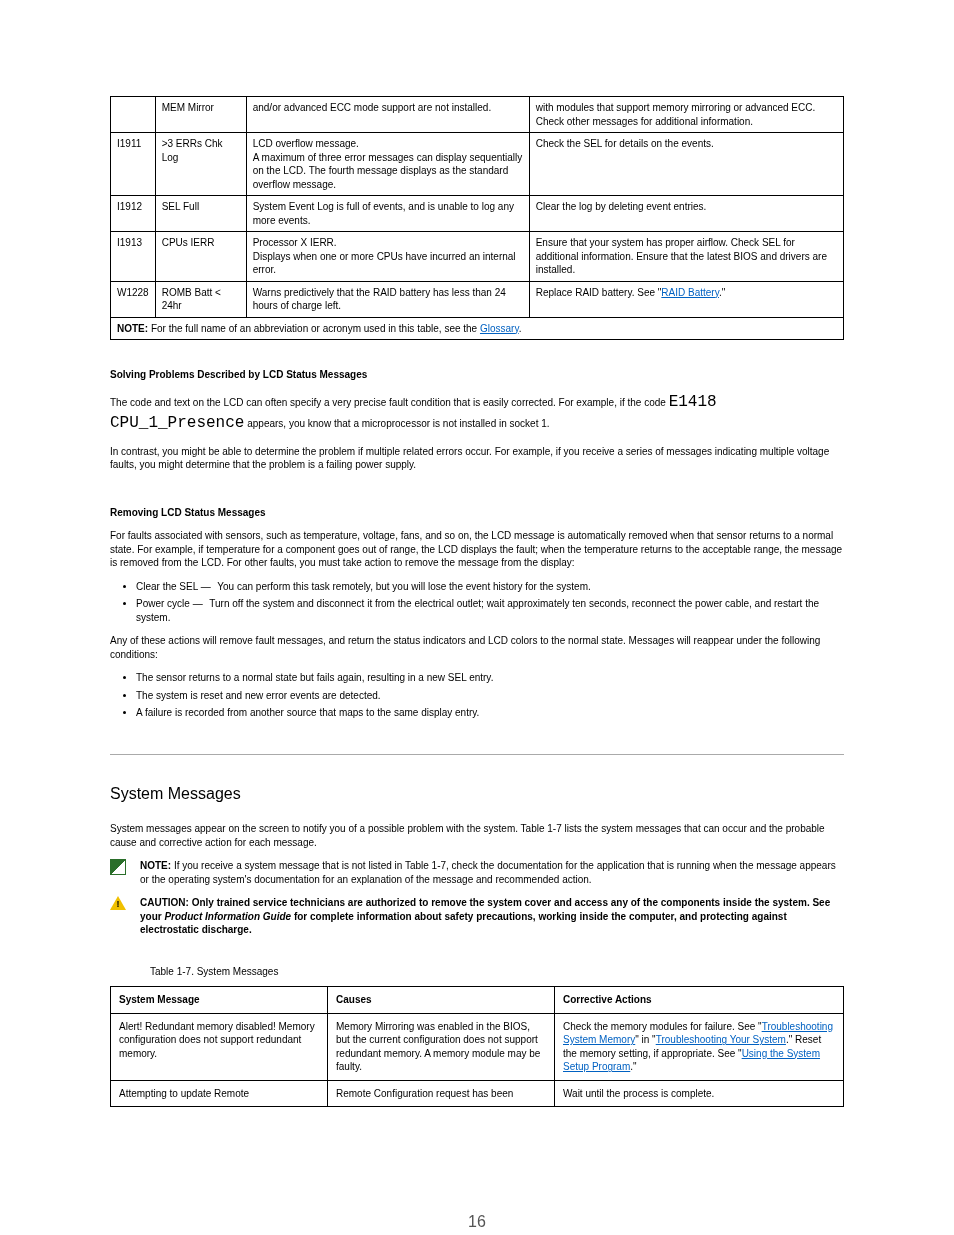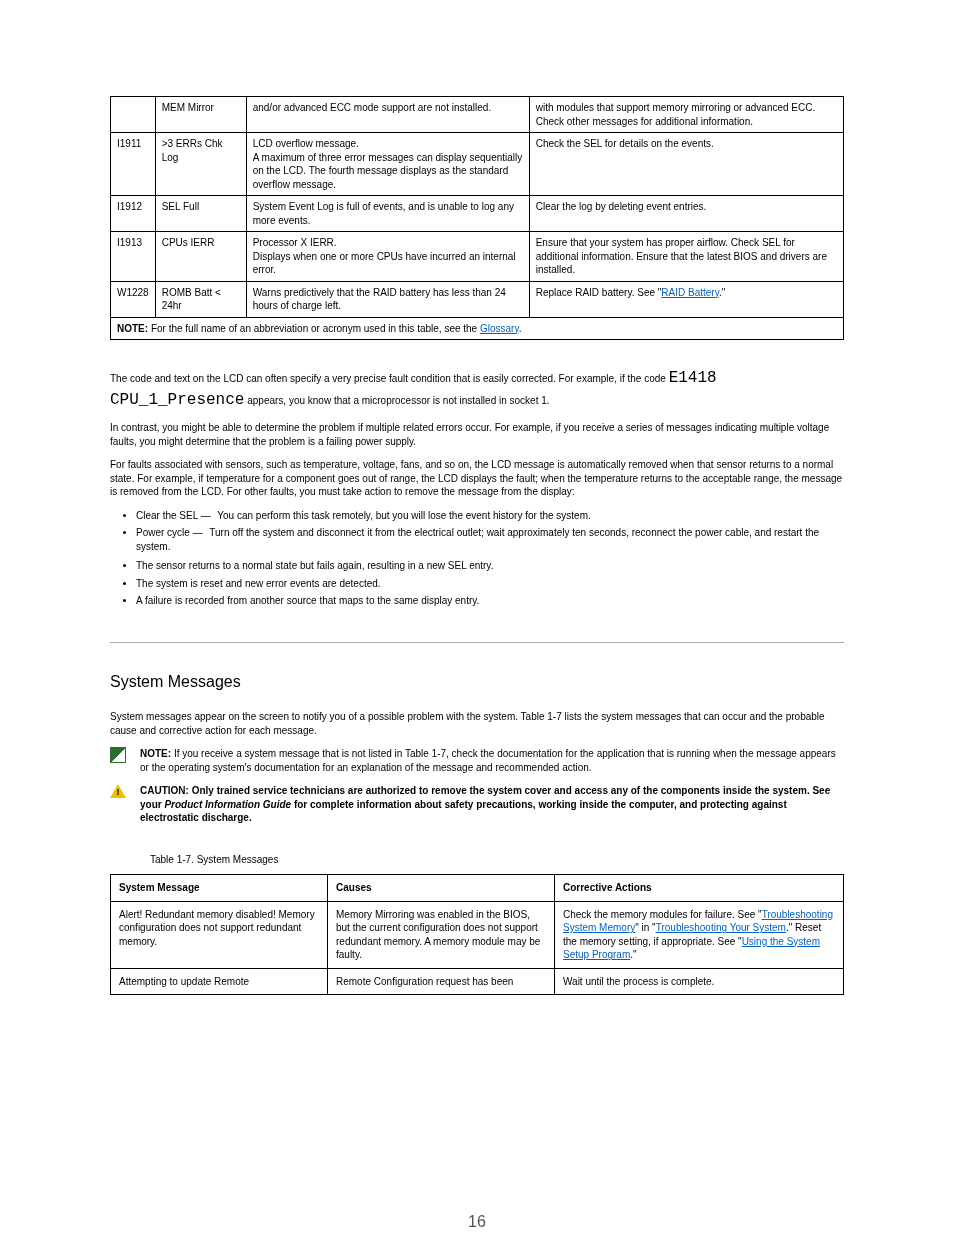--- a/index.html
+++ b/index.html
@@ -126,33 +126,36 @@
         <td class="c3">Warns predictively that the RAID battery has less than 24 hours of charge left.</td>
         <td>Replace RAID battery. See "<a class="link" href="#">RAID Battery</a>."</td>
       </tr>
       <tr class="note-row">
         <td colspan="4"><b>NOTE:</b> For the full name of an abbreviation or acronym used in this table, see the <a class="link" href="#">Glossary</a>.</td>
       </tr>
     </tbody>
   </table>
 
   <div class="section-gap">
+    <p><b>Solving Problems Described by LCD Status Messages</b></p>
     <p>The code and text on the LCD can often specify a very precise fault condition that is easily corrected. For example, if the code <span class="mono">E1418 CPU_1_Presence</span> appears, you know that a microprocessor is not installed in socket 1.</p>
     <p>In contrast, you might be able to determine the problem if multiple related errors occur. For example, if you receive a series of messages indicating multiple voltage faults, you might determine that the problem is a failing power supply.</p>
   </div>
 
+  <p class="heading-removing">Removing LCD Status Messages</p>
   <p>For faults associated with sensors, such as temperature, voltage, fans, and so on, the LCD message is automatically removed when that sensor returns to a normal state. For example, if temperature for a component goes out of range, the LCD displays the fault; when the temperature returns to the acceptable range, the message is removed from the LCD. For other faults, you must take action to remove the message from the display:</p>
   <ul>
     <li>
       <span>Clear the SEL</span> <span class="dash">—</span> <span>You can perform this task remotely, but you will lose the event history for the system.</span>
     </li>
     <li>
       <span>Power cycle</span> <span class="dash">—</span> <span>Turn off the system and disconnect it from the electrical outlet; wait approximately ten seconds, reconnect the power cable, and restart the system.</span>
     </li>
   </ul>
+  <p>Any of these actions will remove fault messages, and return the status indicators and LCD colors to the normal state. Messages will reappear under the following conditions:</p>
   <ul>
     <li>The sensor returns to a normal state but fails again, resulting in a new SEL entry.</li>
     <li>The system is reset and new error events are detected.</li>
     <li>A failure is recorded from another source that maps to the same display entry.</li>
   </ul>
 
   <div class="hr"></div>
 
   <div class="h2">System Messages</div>
 

